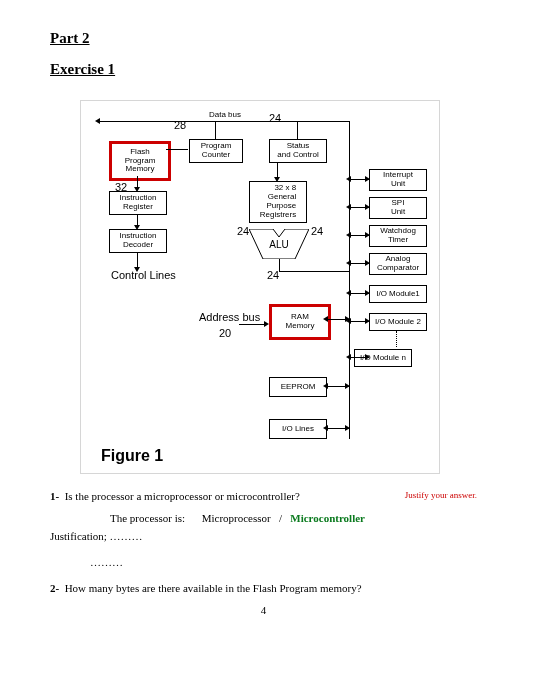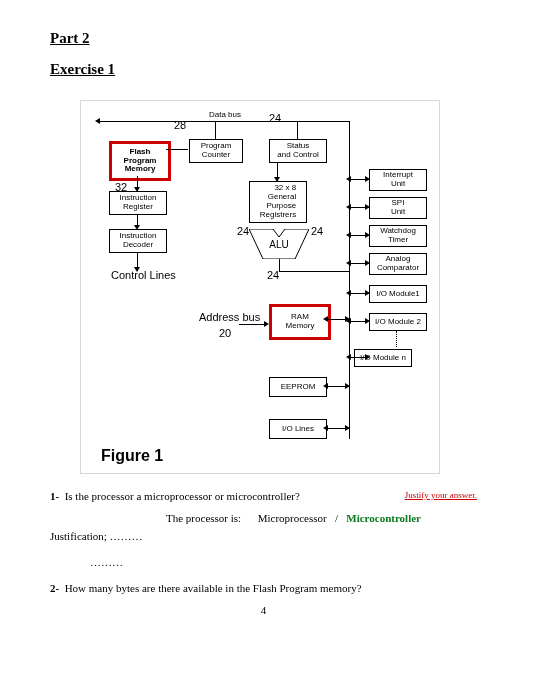--- a/index.html
+++ b/index.html
@@ -91,21 +91,21 @@
   .alu svg { display:block; }
   .alu-text { position:absolute; top:50%; left:50%; transform:translate(-50%,-50%); }
   .arrowhead { position:absolute; width:0; height:0; }
   .arr-left { border-top:3px solid transparent; border-bottom:3px solid transparent; border-right:5px solid #000; }
   .arr-right{ border-top:3px solid transparent; border-bottom:3px solid transparent; border-left:5px solid #000; }
   .arr-down { border-left:3px solid transparent; border-right:3px solid transparent; border-top:5px solid #000; }
 
   .qlist { font-size: 11px; }
   .qitem { margin-bottom: 10px; }
   .justify-hint { color: #c00; font-size: 9px; }
-  .answer-line { margin-left: 116px; font-size: 11px; margin-top:6px; margin-bottom:6px;}
+  .answer-line { margin-left: 60px; font-size: 11px; margin-top:6px; margin-bottom:6px;}
   .mc-green { color: #0a7a1e; font-weight: bold; }
   .just { font-size: 11px; margin-bottom:14px;}
   .dots { margin-left: 40px; font-size:11px; margin-bottom:14px;}
   .pagenum { text-align:center; font-size:11px; margin-top:6px;}
 </style>
 </head>
 <body>
 
 <div class="page">
   <div class="part-title">Part 2</div>
@@ -114,21 +114,21 @@
   <div class="diagram-wrap">
     <div class="diagram">
 
       <div class="hline" style="left:10px; top:12px; width:250px;"></div>
       <div class="arrowhead arr-left" style="left:6px; top:9px;"></div>
       <div class="buslbl" style="left:120px; top:1px;">Data bus</div>
       <div class="lbl" style="left:180px; top:3px;">24</div>
       <div class="vline" style="left:260px; top:12px; height:318px;"></div>
 
       <div class="blk hl" style="left:20px; top:32px; width:56px; height:34px;">
-          <span style="white-space:pre-line;font-weight:bold;">Flash
+          <span style="white-space:pre-line;">Flash
 Program
 Memory</span>
         </div>
       <div class="lbl" style="left:85px; top:10px;">28</div>
 
       <div class="blk" style="left:100px; top:30px; width:52px; height:22px;">
           <span style="white-space:pre-line;">Program
 Counter</span>
         </div>
 
@@ -259,21 +259,21 @@
       <div class="arrowhead arr-down" style="left:185px; top:68px;"></div>
 
       <div class="figcap" style="position:absolute; left:4px; bottom:0;">Figure 1</div>
     </div>
   </div>
 
   <div class="qlist">
     <div class="qitem">
       <b>1-</b>
       &nbsp;<span>Is the processor a microprocessor or microcontroller?</span>
-      <span style="float:right;text-decoration:underline;" class="justify-hint">Justify your answer.</span>
+      <span style="float:right;" class="justify-hint">Justify your answer.</span>
     </div>
     <div class="answer-line">
       <span>The processor is:</span>
       &nbsp;&nbsp;&nbsp;&nbsp;
       <span>Microprocessor</span>
       &nbsp;&nbsp;<span>/</span>&nbsp;&nbsp;
       <span class="mc-green">Microcontroller</span>
     </div>
     <div class="just">Justification; ………</div>
     <div class="dots">………</div>

